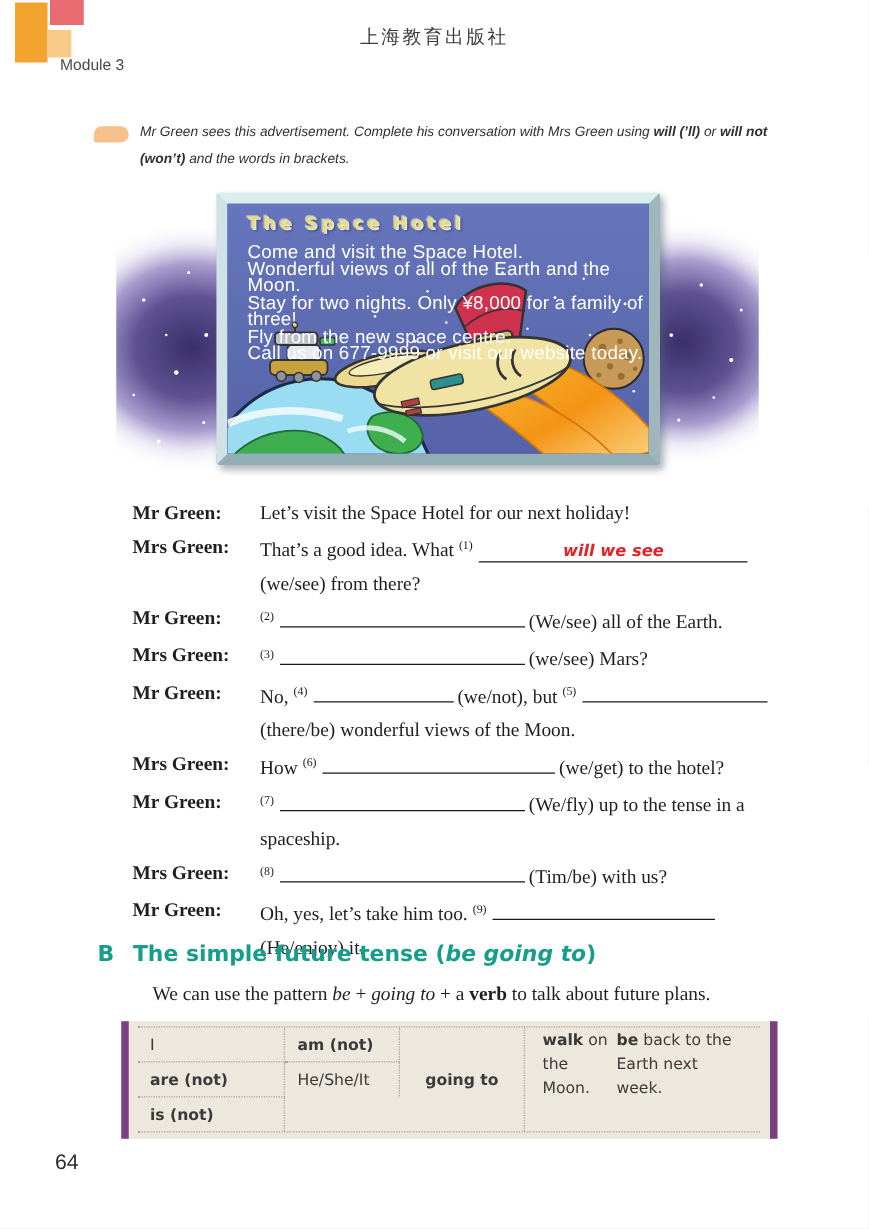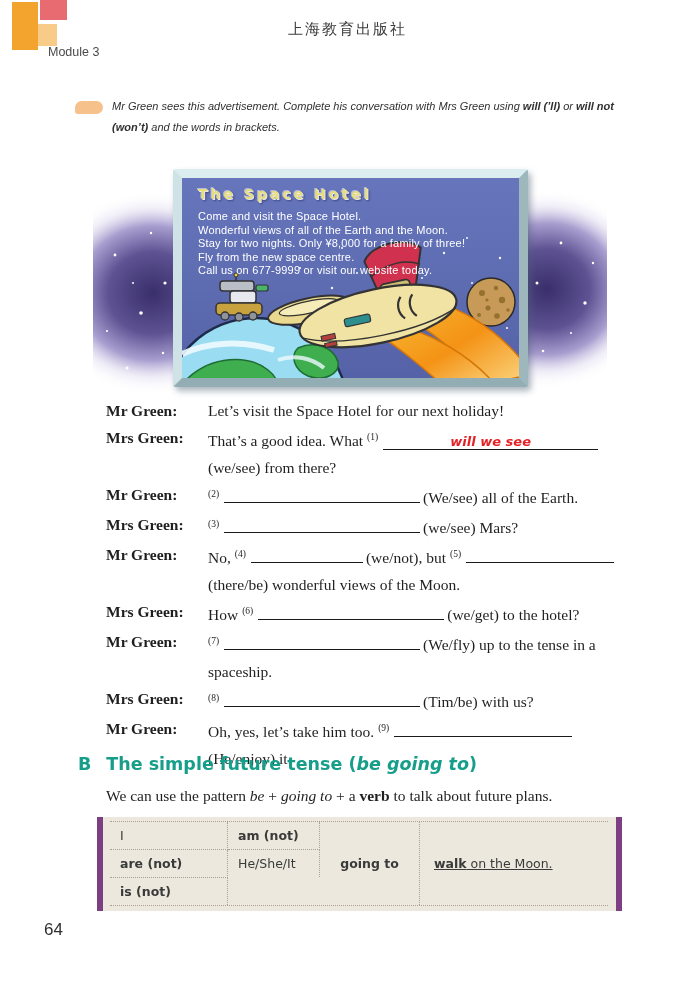--- a/index.html
+++ b/index.html
@@ -17,68 +17,68 @@
           font-size:12.5px;color:#4a4a4a;text-align:center;}
 
   
   .instr-pill{position:absolute;left:75px;top:101px;width:28px;height:13px;background:#f6c18a;
               border-radius:8px 8px 8px 3px;}
   .instr{position:absolute;left:112px;top:96px;width:522px;font-family:"Liberation Sans",sans-serif;
          font-style:italic;font-size:11px;line-height:21px;color:#303030;}
   .instr .b{font-weight:bold;}
 
   
-  .illus{position:absolute;left:93px;top:163px;width:536px;height:231px;}
+  .illus{position:absolute;left:93px;top:148px;width:536px;height:231px;}
   .illus svg{display:block;}
   .space-bg{position:absolute;left:0;top:0;}
   .ad-card{position:absolute;left:80px;top:6px;width:337px;height:200px;
            border:9px solid;border-color:#dcedf0 #9db7bd #93adb4 #cfe3e7;background:#5c6bb0;
            border-radius:3px;box-shadow:3px 4px 6px rgba(70,90,110,.45);overflow:hidden;}
   .ad-card svg{position:absolute;left:0;top:0;}
   .ad-title{position:absolute;left:16px;top:8px;font-family:"DejaVu Sans",sans-serif;
             font-weight:bold;font-size:14px;letter-spacing:3px;color:#e6dd7d;
             text-shadow:1px 1px 0 rgba(255,255,255,.85),-1px -1px 0 rgba(255,255,255,.5),2px 2px 2px rgba(40,40,90,.6);}
   .ad-lines{position:absolute;left:16px;top:32px;font-family:"Liberation Sans",sans-serif;
-            font-size:11px;line-height:13.5px;color:#ffffff;letter-spacing:.2px;}
+            font-size:15px;line-height:13.5px;color:#ffffff;letter-spacing:.2px;}
 
   
   .dlg{position:absolute;left:106px;top:397px;width:516px;font-size:15.5px;line-height:27px;}
   .drow{display:flex;}
   .spk{flex:0 0 102px;font-weight:bold;}
   .utt{flex:1;white-space:nowrap;}
   .sup{font-size:9.5px;vertical-align:6px;margin:0 2px 0 4px;font-family:"Liberation Serif",serif;}
   .blank{display:inline-flex;justify-content:center;align-items:flex-end;
          border-bottom:1.5px solid #1a1a1a;height:17px;margin:0 3px;vertical-align:baseline;}
   .w215{width:215px;} .w196{width:196px;} .w112{width:112px;} .w148{width:148px;}
   .w186{width:186px;} .w178{width:178px;}
   .ans{font-family:"DejaVu Sans",sans-serif;font-style:italic;font-weight:bold;
        font-size:13px;color:#e42226;line-height:15px;margin-top:40px;}
 
   
   .secb{position:absolute;left:78px;top:754px;display:flex;gap:15px;
         font-family:"DejaVu Sans",sans-serif;font-weight:bold;font-size:17.5px;color:#169e8a;}
   .secb .em{font-style:italic;}
-  .pattern{position:absolute;left:106px;top:787px;font-size:15.5px;color:#1f1f1f;}
+  .pattern{position:absolute;left:122px;top:787px;font-size:15.5px;color:#1f1f1f;}
   .pattern .em{font-style:italic;}
   .pattern .b{font-weight:bold;}
 
   
   .gtable{position:absolute;left:97px;top:817px;width:525px;background:#ece8dd;display:flex;}
   .gbar{width:6px;background:#7c3f82;}
   .ggrid{flex:1;display:grid;grid-template-columns:118px 92px 100px 1fr;
          margin:4px 8px 5px 7px;border-top:1px dotted #aaa193;border-bottom:1px dotted #aaa193;
          font-family:"DejaVu Sans",sans-serif;font-size:12.5px;color:#3a3a3a;}
   .gcell{height:27px;display:flex;align-items:center;padding:0 10px;}
   .gcell.vline{border-right:1px dotted #aaa193;}
   .gcell.hline{border-bottom:1px dotted #aaa193;}
   .gcell.bold{font-weight:bold;}
   .gmid{grid-row:1/4;grid-column:3;display:flex;align-items:center;justify-content:center;
         font-weight:bold;border-right:1px dotted #aaa193;}
-  .gex{grid-row:1/4;grid-column:4;display:flex;flex-direction:column;justify-content:center;
-       padding:0 14px;line-height:19px;text-decoration:underline;}
+  .gex{grid-row:1/4;grid-column:4;display:flex;flex-direction:row;justify-content:center;
+       padding:0 14px;line-height:19px;}
   .gex b{font-weight:bold;}
 
   .pagenum{position:absolute;left:44px;top:920px;font-family:"Liberation Sans",sans-serif;
            font-size:17px;color:#2e2e2e;}
 </style>
 </head>
 <body>
 
 <div class="page">
 
@@ -285,20 +285,21 @@
   <div class="pattern"><span>We can use the pattern </span><span class="em">be</span><span> + </span><span class="em">going to</span><span> + a </span><span class="b">verb</span><span> to talk about future plans.</span></div>
 
   <div class="gtable">
     <div class="gbar"></div>
     <div class="ggrid">
       <div class="gcell vline hline">I</div>
       <div class="gcell vline hline bold">am (not)</div>
       <div class="gmid">going to</div>
       <div class="gex">
         <div><b>walk</b><span> on the Moon.</span></div>
+        <div><b>be</b><span> back to the Earth next week.</span></div>
       </div>
       <div class="gcell vline hline bold">are (not)</div>
       <div class="gcell vline">He/She/It</div>
       <div class="gcell vline bold">is (not)</div>
     </div>
     <div class="gbar"></div>
   </div>
 
   <div class="pagenum">64</div>
 </div>

